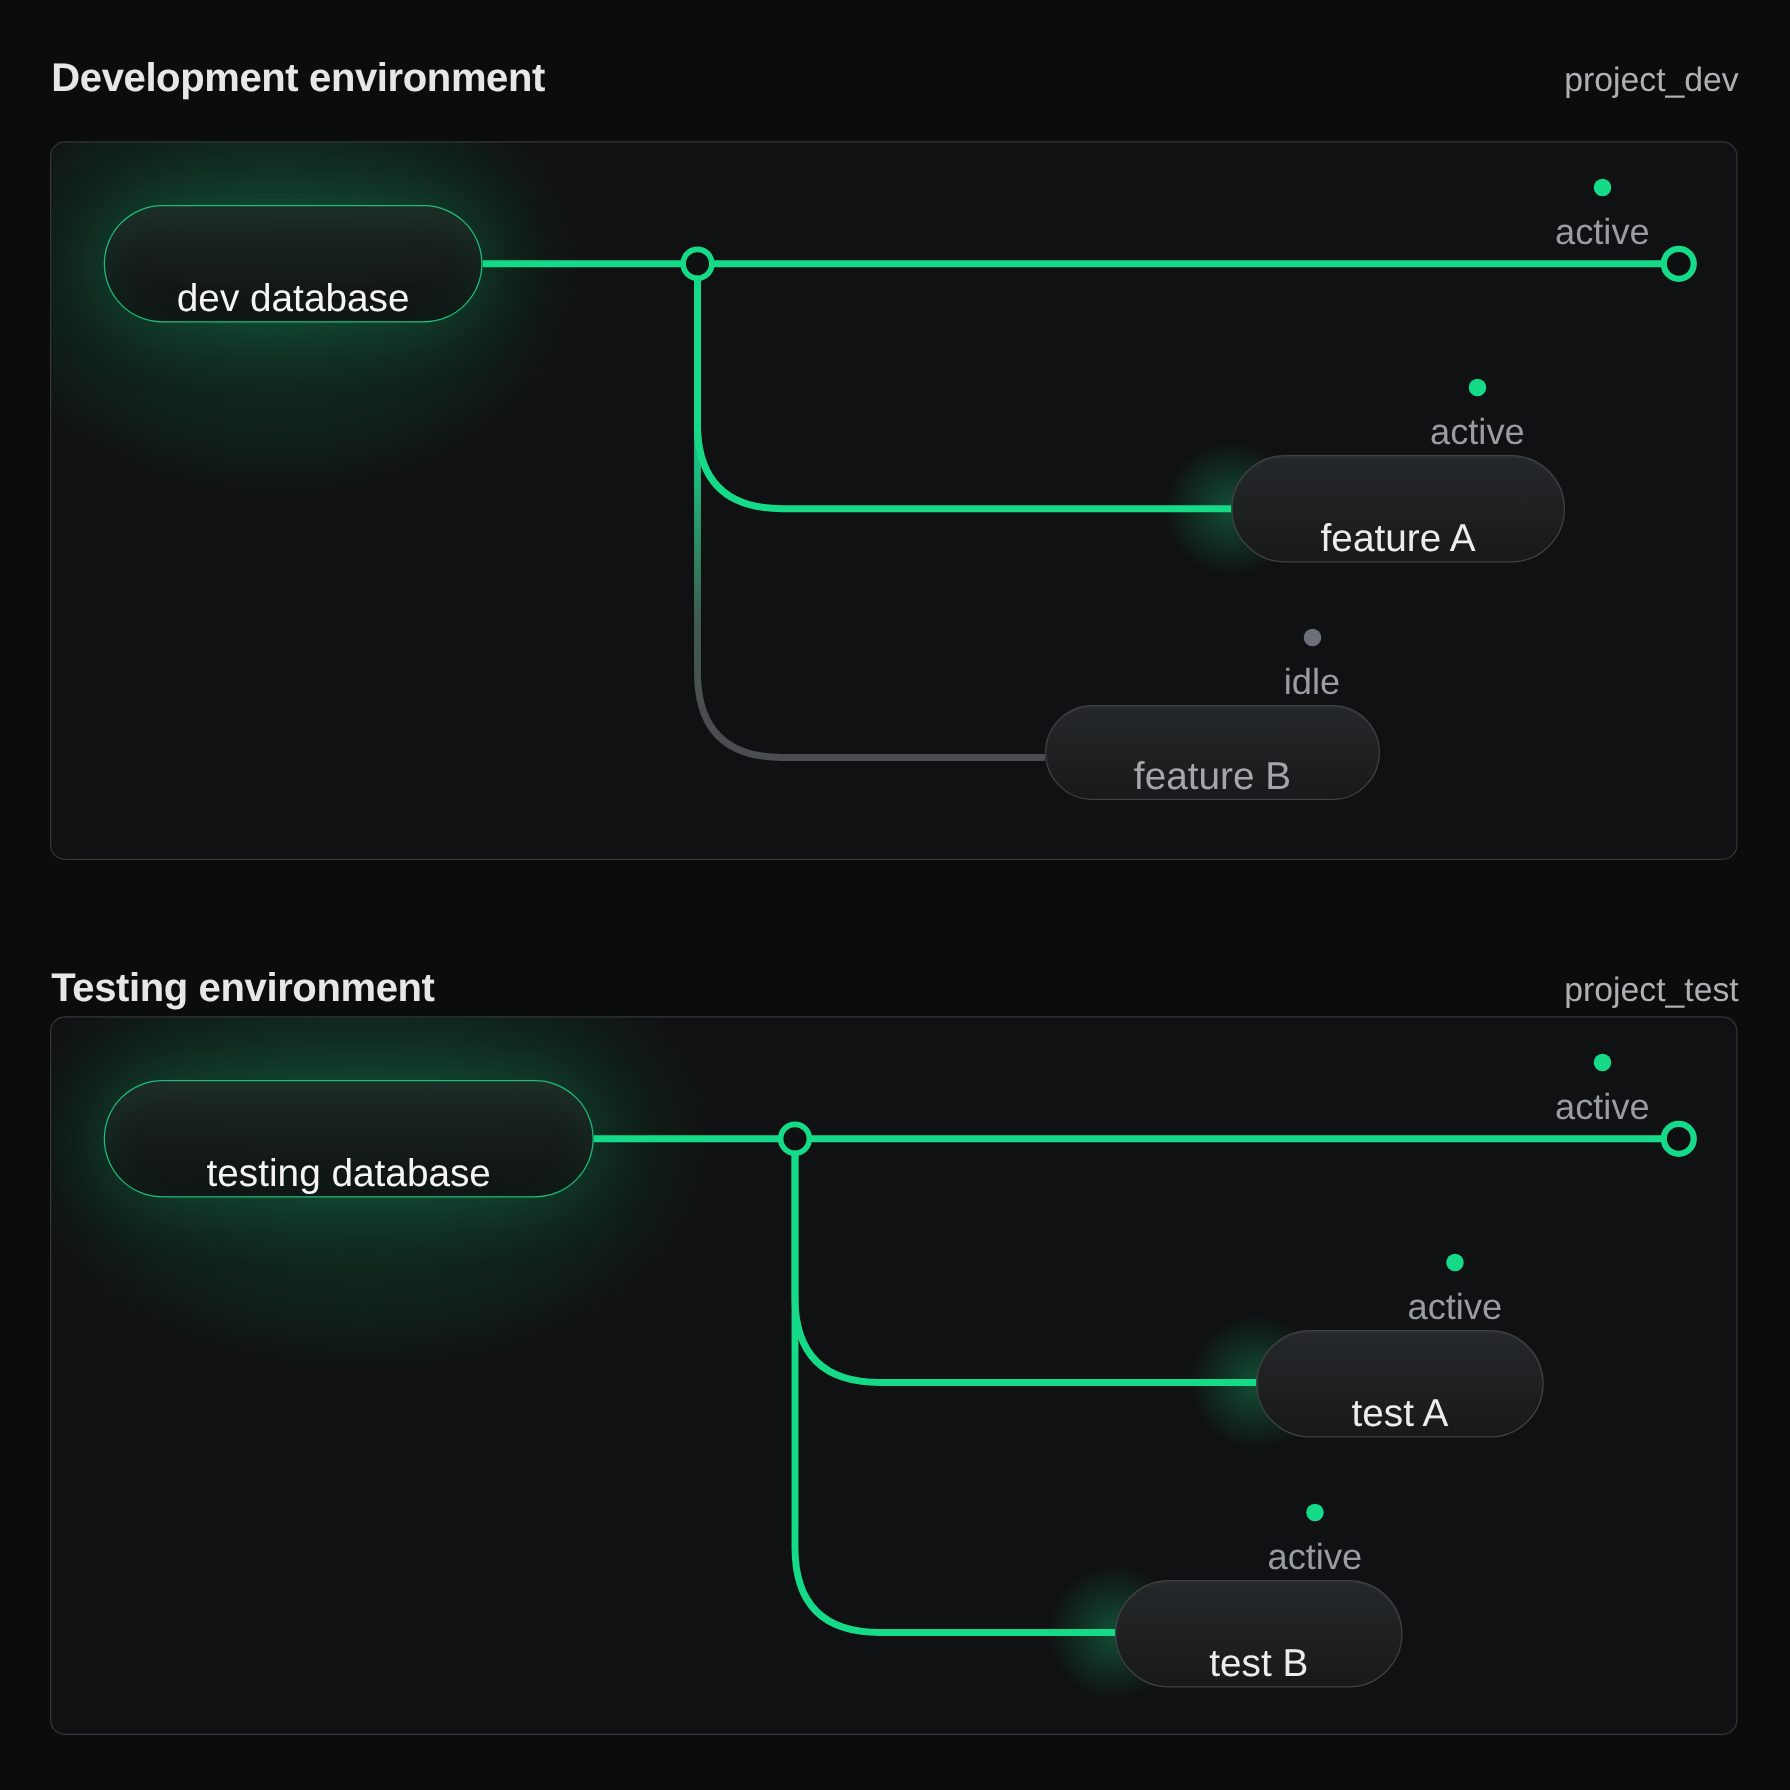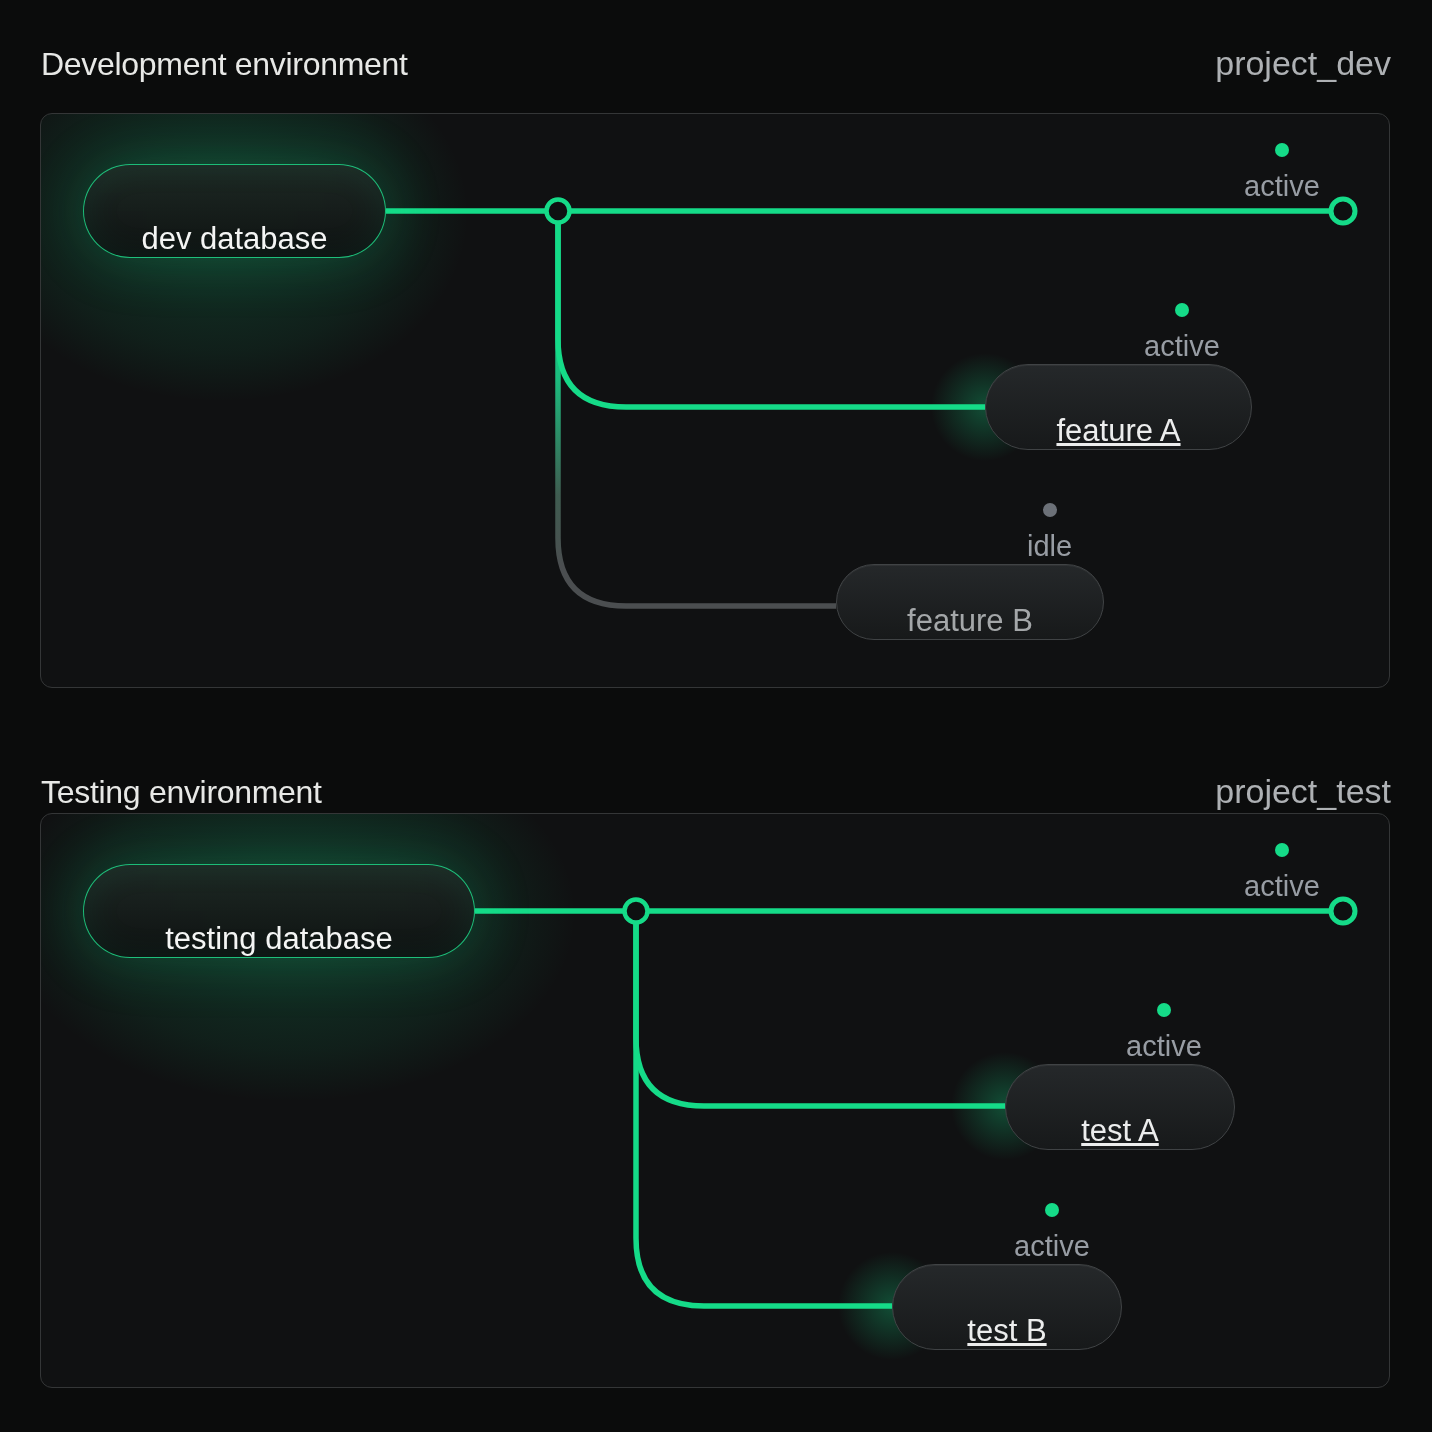--- a/index.html
+++ b/index.html
@@ -18,27 +18,27 @@
     left: 41px;
     width: 1350px;
     display: flex;
     justify-content: space-between;
     align-items: baseline;
   }
   .env-header.h1 { top: 44px; }
   .env-header.h2 { top: 772px; }
   .env-title {
     font-size: 32px;
-    font-weight: 400;
+    font-weight: 700;
     color: #e7e8e6;
     letter-spacing: -0.3px;
     margin: 0;
   }
   .project-label {
-    font-size: 34px;
+    font-size: 27px;
     font-weight: 400;
     color: #aeb1b4;
   }
 
   .panel {
     position: absolute;
     left: 40px;
     width: 1348px;
     height: 573px;
     background: #101112;
@@ -79,21 +79,21 @@
     background: linear-gradient(180deg, #25282a 0%, #17191a 100%);
     border: 1.5px solid #404345;
     box-shadow: inset 0 1px 0 rgba(255,255,255,0.05);
   }
   .pill.root {
     background: linear-gradient(180deg, rgba(31,41,37,0.95) 0%, rgba(15,17,17,0.97) 100%);
     border: 1.5px solid rgba(31,219,139,0.85);
     box-shadow: 0 0 60px rgba(21,219,136,0.22), inset 0 0 36px rgba(21,219,136,0.07);
     color: #f4f5f4;
   }
-  .pill.active-branch { color: #eceded; text-decoration: underline; }
+  .pill.active-branch { color: #eceded; }
   .pill.idle-branch { color: #a4a7a9; }
 
   .status {
     position: absolute;
     display: flex;
     align-items: center;
     gap: 13px;
     font-size: 29px;
     color: #989da4;
     transform: translateY(-50%);

